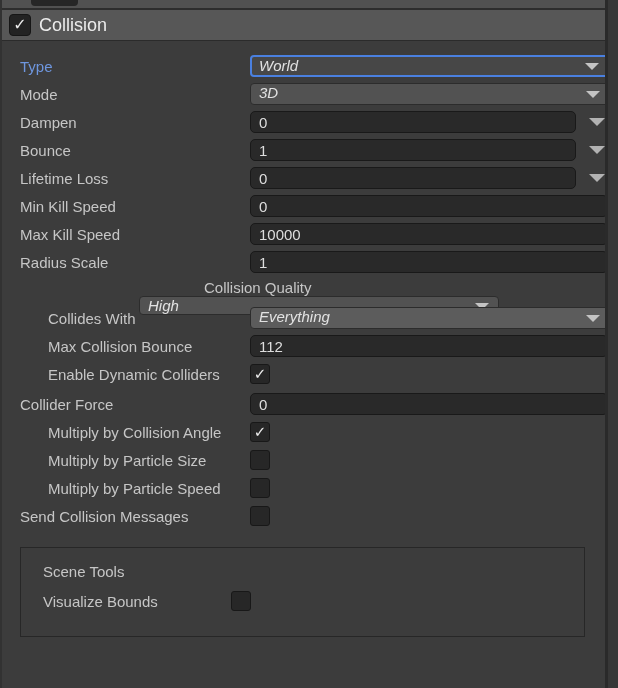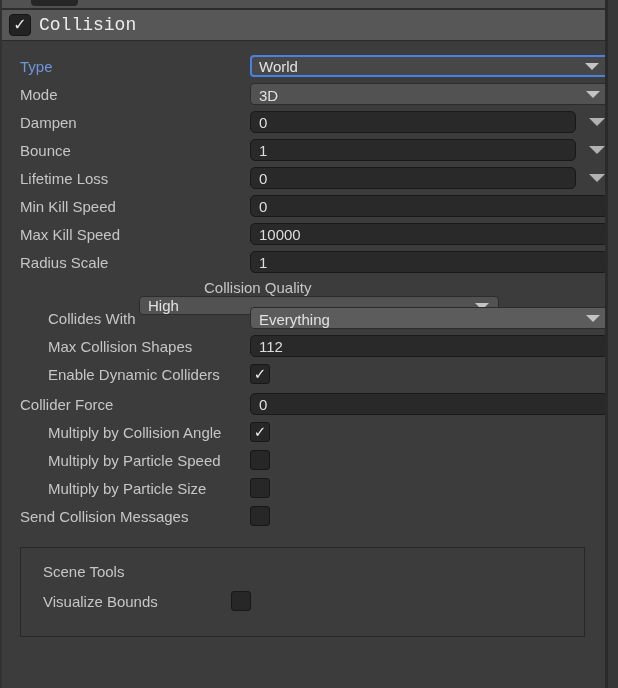--- a/index.html
+++ b/index.html
@@ -13,31 +13,31 @@
   .right-strip{position:absolute;right:0;top:0;width:10px;height:100%;background:#373737;border-left:3px solid #2a2a2a;z-index:5;}
 
   
   .top-strip{height:8px;background:#515151;border-bottom:2px solid #2d2d2d;position:relative;overflow:hidden;}
   .frag-box{position:absolute;left:31px;top:-8px;width:47px;height:14px;background:#262626;border-radius:4px;}
 
   
   .module-header{height:30px;background:#575757;border-bottom:1px solid #2b2b2b;display:flex;align-items:center;padding-left:9px;}
   .hdr-cb{width:20px;height:20px;background:#232323;border:1px solid #161616;border-radius:4px;
     color:#ececec;font-size:16px;font-weight:bold;line-height:19px;text-align:center;flex:none;}
-  .hdr-title{color:#ececec;font-size:18px;margin-left:8px;white-space:nowrap;font-family:Liberation Mono, monospace;}
+  .hdr-title{color:#ececec;font-size:18px;margin-left:8px;white-space:nowrap;}
 
   .content{padding-top:13px;}
   .row{display:flex;align-items:center;height:22px;margin-bottom:6px;padding-left:20px;}
   .row.mt4{margin-top:4px;flex-direction:column;} .row.mt8{margin-top:8px;} .row.first{margin-top:1px;}
   .lbl{width:230px;flex:none;overflow:hidden;white-space:nowrap;color:#c6c6c6;font-size:15px;}
   .indent .lbl{padding-left:28px;width:202px;}
   .lbl.blue{color:#6e96de;}
 
   .dd{width:360px;height:22px;box-sizing:border-box;background:#525252;border:1px solid #2c2c2c;border-radius:4px;
-    display:flex;align-items:flex-end;padding:0 26px 0 8px;position:relative;color:#e2e2e2;font-size:15px;cursor:default;}
+    display:flex;align-items:flex-start;padding:0 26px 0 8px;position:relative;color:#e2e2e2;font-size:15px;cursor:default;font-style:italic;}
   .dd.lighter{background:#5c5c5c;}
   .dd.focused{background:#474747;border:2px solid #4a80e0;padding-left:7px;}
   .tri{position:absolute;right:9px;top:50%;margin-top:-3px;width:0;height:0;
     border-left:7px solid transparent;border-right:7px solid transparent;border-top:7px solid #c4c4c4;}
 
   .tf{width:358px;height:22px;box-sizing:border-box;background:#292929;border:1px solid #191919;border-radius:5px;
     display:flex;align-items:center;padding:0 8px;color:#dedede;font-size:15px;cursor:text;}
   .tf.short{width:326px;}
   .curve-tri{margin-left:13px;width:0;height:0;border-left:8px solid transparent;border-right:8px solid transparent;
     border-top:8px solid #b2b2b2;cursor:default;}
@@ -140,21 +140,21 @@
 
   <div class="row indent">
     <span class="lbl">Collides With</span>
     <div class="dd lighter">
       <span>Everything</span>
       <span class="tri"></span>
     </div>
   </div>
 
   <div class="row indent">
-    <span class="lbl">Max Collision Shapes</span>
+    <span class="lbl">Max Collision Bounce</span>
     <div class="tf">
       <span>112</span>
     </div>
   </div>
 
   <div class="row indent">
     <span class="lbl">Enable Dynamic Colliders</span>
     <div class="cb">
       <span>✓</span>
     </div>
@@ -168,28 +168,28 @@
   </div>
 
   <div class="row indent">
     <span class="lbl">Multiply by Collision Angle</span>
     <div class="cb">
       <span>✓</span>
     </div>
   </div>
 
   <div class="row indent">
+    <span class="lbl">Multiply by Particle Size</span>
+    <div class="cb">
+      <span></span>
+    </div>
+  </div>
+
+  <div class="row indent">
     <span class="lbl">Multiply by Particle Speed</span>
-    <div class="cb">
-      <span></span>
-    </div>
-  </div>
-
-  <div class="row indent">
-    <span class="lbl">Multiply by Particle Size</span>
     <div class="cb">
       <span></span>
     </div>
   </div>
 
   <div class="row">
     <span class="lbl">Send Collision Messages</span>
     <div class="cb">
       <span></span>
     </div>

